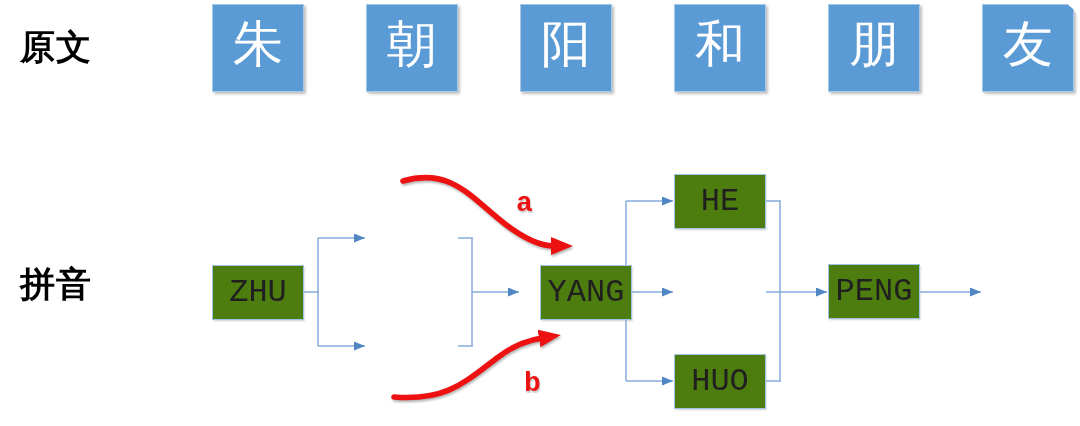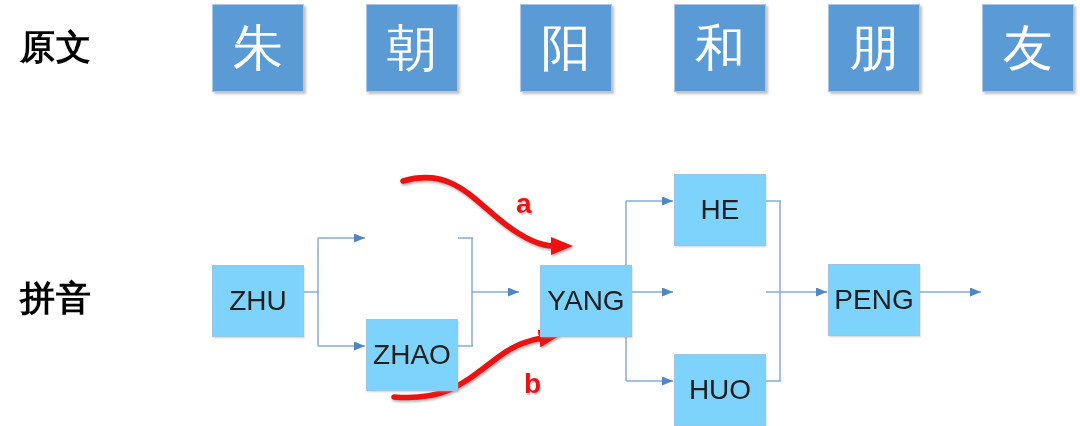--- a/index.html
+++ b/index.html
@@ -8,43 +8,43 @@
     --node-border:#9DC3E6;
     --connector:#86ABDB;
     --arrowhead:#5186C5;
     --red-arrow:#EE1111;
     --node-text:#202020;
     --label-text:#000000;
   }
   html,body{margin:0;padding:0;background:#ffffff;}
   .canvas{
     position:relative;width:1080px;height:426px;background:#ffffff;
-    font-family:Liberation Sans, sans-serif;overflow:hidden;
+    font-family:Liberation Mono, monospace;overflow:hidden;border-radius:27px;
   }
   .row-label{
     position:absolute;left:20px;font-size:35px;font-weight:bold;
     color:var(--label-text);letter-spacing:1px;white-space:nowrap;
   }
   .row-label.original{top:24px;}
-  .row-label.pinyin{top:275px;}
+  .row-label.pinyin{top:261px;}
   .char-box{
     position:absolute;top:4px;width:92px;height:88px;
     background:var(--char-box-fill);
     border:1px solid var(--char-box-border);
     box-shadow:1.5px 2px 2.5px rgba(140,140,140,0.55);
     display:flex;align-items:center;justify-content:center;
     color:#ffffff;font-size:50px;font-weight:400;line-height:1;
     box-sizing:border-box;
   }
   .node{
-    position:absolute;width:92px;height:72px;background:#7dd3fc;
+    position:absolute;width:92px;height:55px;background:#4d7c0f;
     border:1.6px solid var(--node-border);
     box-shadow:1px 1.5px 1.5px rgba(170,170,170,0.4);
     display:flex;align-items:center;justify-content:center;
-    color:var(--node-text);font-size:28px;line-height:1;
+    color:var(--node-text);font-size:32px;line-height:1;
     box-sizing:border-box;
   }
   .overlay{position:absolute;left:0;top:0;width:1080px;height:426px;pointer-events:none;}
   .conn{stroke:var(--connector);stroke-width:1.5;fill:none;}
   .redarrow{
     stroke:var(--red-arrow);stroke-width:5.6;fill:none;stroke-linecap:round;
     filter:drop-shadow(1px 2px 1.2px rgba(110,110,110,0.5));
   }
   .path-label{
     position:absolute;font-size:28px;font-weight:bold;color:var(--red-arrow);
@@ -99,21 +99,20 @@
     <path class="conn" d="M780 201 V381"></path>
     <path class="conn" d="M766 292 H827" marker-end="url(#arrow-blue)"></path>
 
     <path class="conn" d="M920 292 H981" marker-end="url(#arrow-blue)"></path>
 
     <path class="redarrow" d="M403 181 C452 167 472 199 505 224 C526 240 542 246 554 246" marker-end="url(#arrow-red)"></path>
     <path class="redarrow" d="M394 397 C446 401 464 383 497 358 C515 344 529 340 542 338" marker-end="url(#arrow-red)"></path>
   </svg>
 
   <div class="node" style="left:212px;top:265px">ZHU</div>
-  <div class="node" style="left:366px;top:319px">ZHAO</div>
   <div class="node" style="left:540px;top:265px">YANG</div>
   <div class="node" style="left:674px;top:174px">HE</div>
   <div class="node" style="left:674px;top:354px">HUO</div>
   <div class="node" style="left:828px;top:264px">PENG</div>
 
   <div class="path-label a">a</div>
   <div class="path-label b">b</div>
 
 </div>
 

